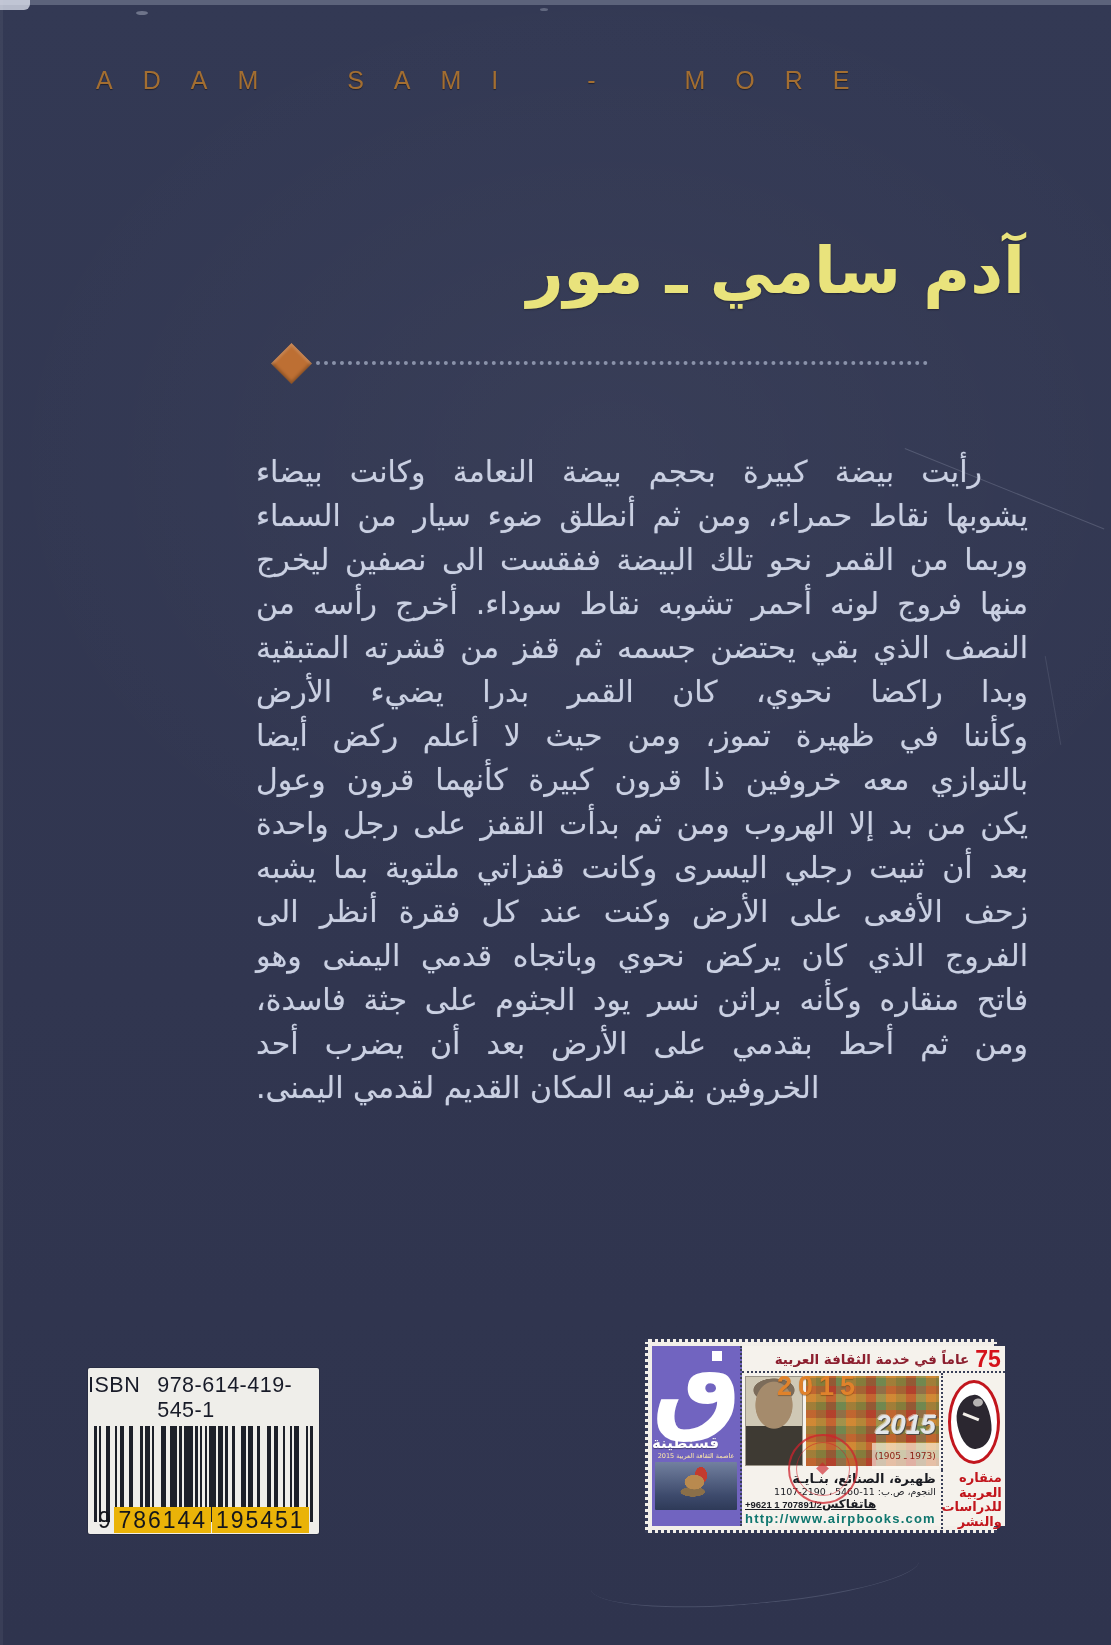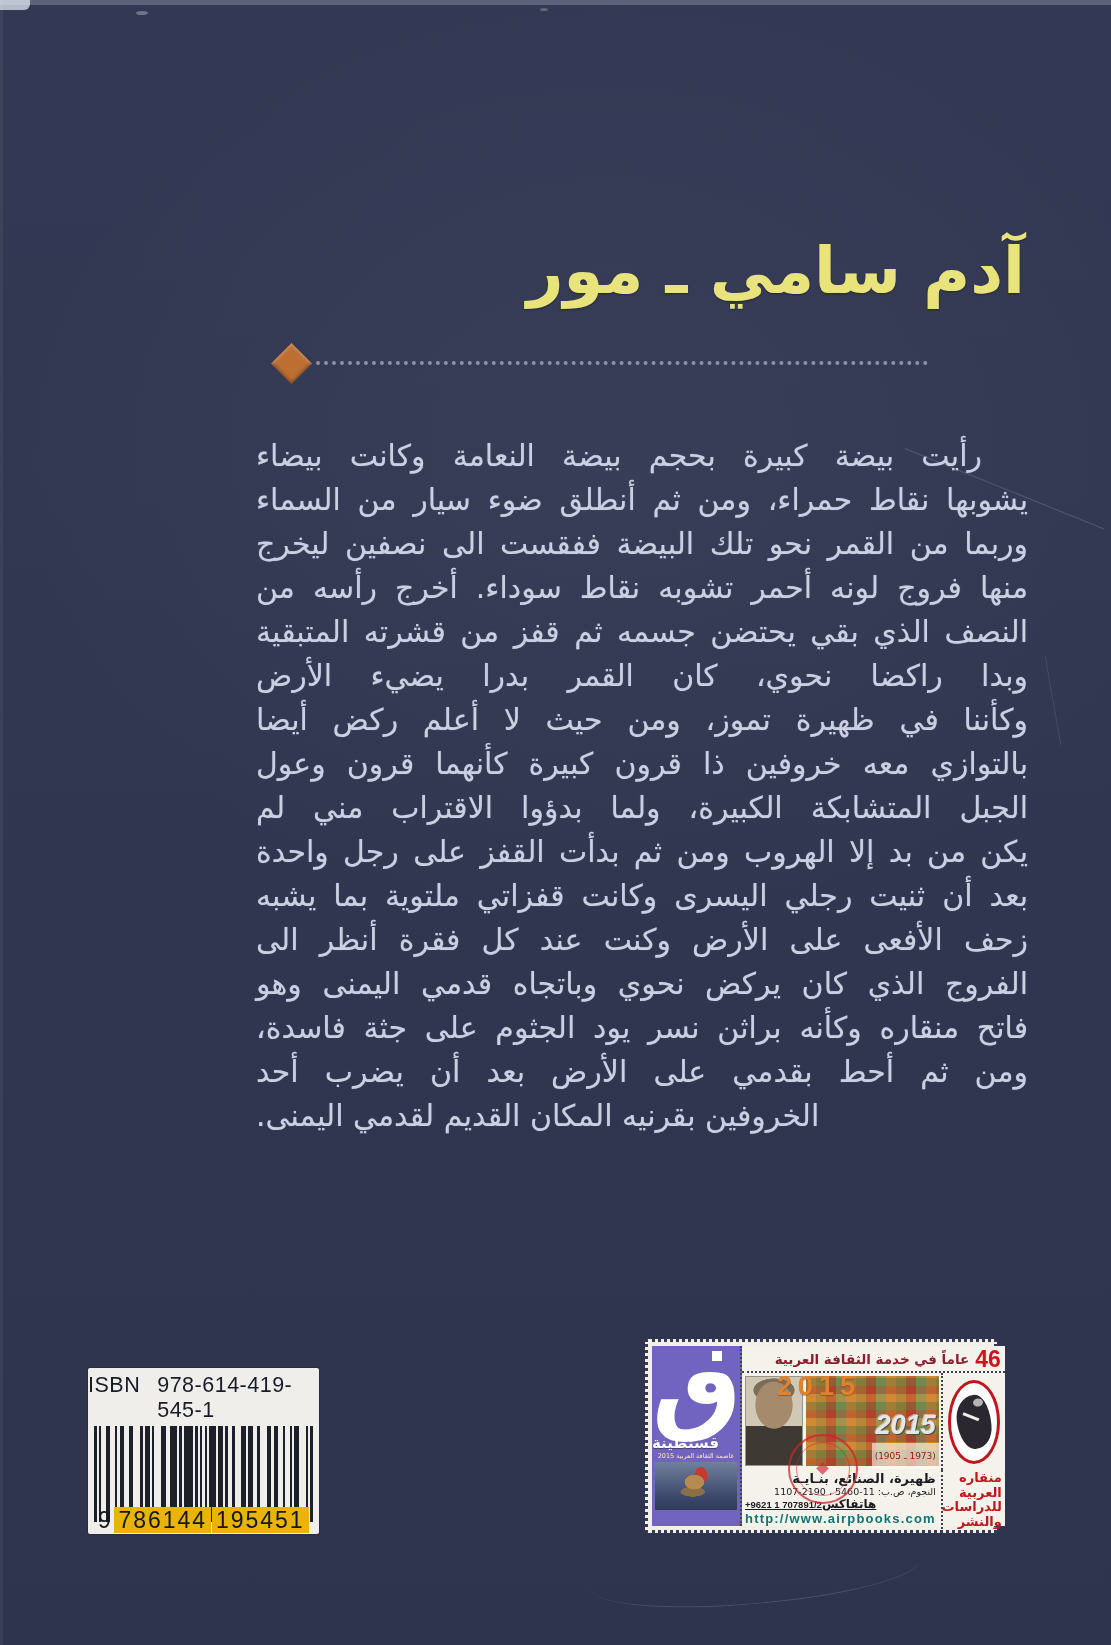--- a/index.html
+++ b/index.html
@@ -35,21 +35,21 @@
     font-size:64px;font-weight:bold;color:var(--title-yellow,#e9e37c);
     text-shadow:0 1px 2px rgba(0,0,0,.35);white-space:nowrap;
   }
 
   
   .divider{position:absolute;top:346px;left:277px;width:651px;height:34px;display:flex;align-items:center;}
   .diamond{width:29px;height:29px;flex:none;background:var(--accent-orange,#bd6f33);transform:rotate(45deg);box-shadow:inset 2px 2px 3px rgba(255,255,255,.18), inset -2px -2px 3px rgba(0,0,0,.25);}
   .dotline{flex:1;height:0;border-top:4px dotted rgba(162,170,194,.78);margin-left:10px;}
 
   
-  .excerpt{position:absolute;top:434px;left:256px;width:772px;direction:rtl;}
+  .excerpt{position:absolute;top:450px;left:256px;width:772px;direction:rtl;}
   .excerpt .line{
     font-size:30px;line-height:44px;color:var(--body-text,#cad0e2);
     text-align:justify;text-align-last:justify;white-space:nowrap;overflow:visible;
     text-shadow:0 0 1px rgba(205,212,235,.45);
   }
   .excerpt .line:first-child{padding-right:46px;}
   .excerpt .line:last-child{text-align-last:left;}
 
   
   .barcode{position:absolute;left:88px;top:1368px;width:231px;height:166px;background:#efeeea;border-radius:2px;box-shadow:0 0 0 1px rgba(0,0,0,.15);padding-top:5px;box-sizing:border-box;}
@@ -120,38 +120,38 @@
 <div class="page">
   <div class="edge-top"></div>
   <div class="edge-left"></div>
   <div class="speck-a"></div>
   <div class="speck-b"></div>
   <div class="speck-c"></div>
   <div class="scratch1"></div>
   <div class="scratch2"></div>
   <div class="scratch3"></div>
 
+  <div class="latin-author">ADAM SAMI - MORE</div>
 
   <div class="arabic-title">آدم سامي ـ مور</div>
 
   <div class="divider">
     <span class="diamond"></span>
     <span class="dotline"></span>
   </div>
 
   <div class="excerpt" id="excerpt">
       <div class="line">رأيت بيضة كبيرة بحجم بيضة النعامة وكانت بيضاء</div>
       <div class="line">يشوبها نقاط حمراء، ومن ثم أنطلق ضوء سيار من السماء</div>
       <div class="line">وربما من القمر نحو تلك البيضة ففقست الى نصفين ليخرج</div>
       <div class="line">منها فروج لونه أحمر تشوبه نقاط سوداء. أخرج رأسه من</div>
       <div class="line">النصف الذي بقي يحتضن جسمه ثم قفز من قشرته المتبقية</div>
       <div class="line">وبدا راكضا نحوي، كان القمر بدرا يضيء الأرض</div>
       <div class="line">وكأننا في ظهيرة تموز، ومن حيث لا أعلم ركض أيضا</div>
       <div class="line">بالتوازي معه خروفين ذا قرون كبيرة كأنهما قرون وعول</div>
-      <div class="line">الجبل المتشابكة الكبيرة، ولما بدؤوا الاقتراب مني لم</div>
       <div class="line">يكن من بد إلا الهروب ومن ثم بدأت القفز على رجل واحدة</div>
       <div class="line">بعد أن ثنيت رجلي اليسرى وكانت قفزاتي ملتوية بما يشبه</div>
       <div class="line">زحف الأفعى على الأرض وكنت عند كل فقرة أنظر الى</div>
       <div class="line">الفروج الذي كان يركض نحوي وباتجاه قدمي اليمنى وهو</div>
       <div class="line">فاتح منقاره وكأنه براثن نسر يود الجثوم على جثة فاسدة،</div>
       <div class="line">ومن ثم أحط بقدمي على الأرض بعد أن يضرب أحد</div>
       <div class="line">الخروفين بقرنيه المكان القديم لقدمي اليمنى.</div>
     </div>
 
   <div class="barcode">
@@ -233,21 +233,21 @@
         <span class="qaf-letter">ٯ</span>
         <span class="qaf-dot"></span>
       </div>
       <div class="city-name">قسنطينة</div>
       <div class="city-caption">عاصمة الثقافة العربية 2015</div>
       <div class="city-img"></div>
     </div>
 
     <div class="stamp-main">
       <div class="band">
-        <span class="y46">46</span>
+        <span class="y46">75</span>
         <span class="bandtext">عاماً في خدمة الثقافة العربية</span>
       </div>
 
       <div class="photo-zone">
         <div class="photo"></div>
         <div class="y2015">2015</div>
         <div class="mosaic">
           <div class="y2015-silver">2015</div>
         </div>
         <div class="caption">(1973 ـ 1905)</div>

